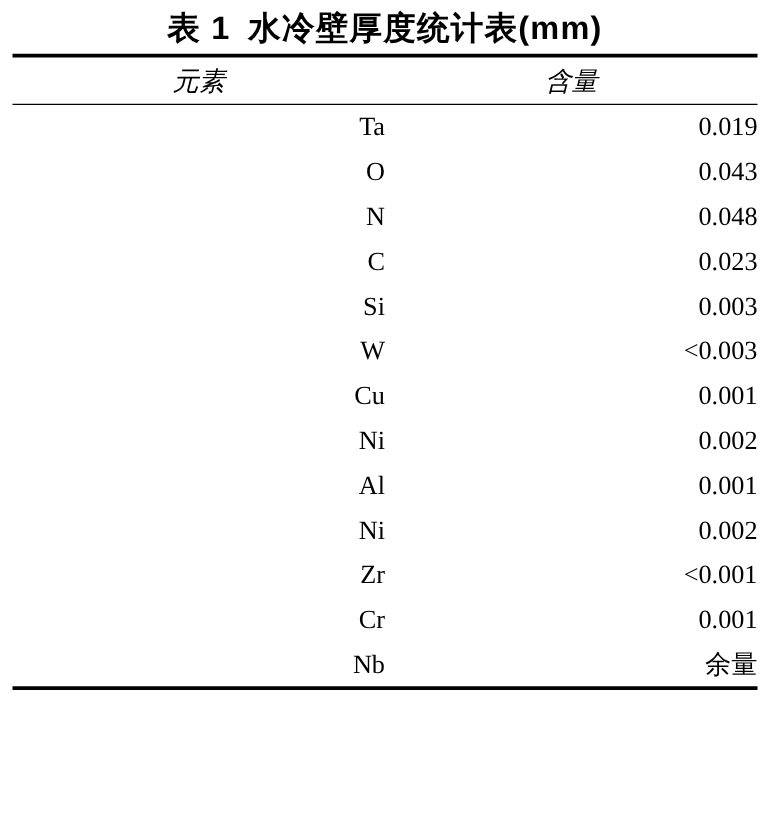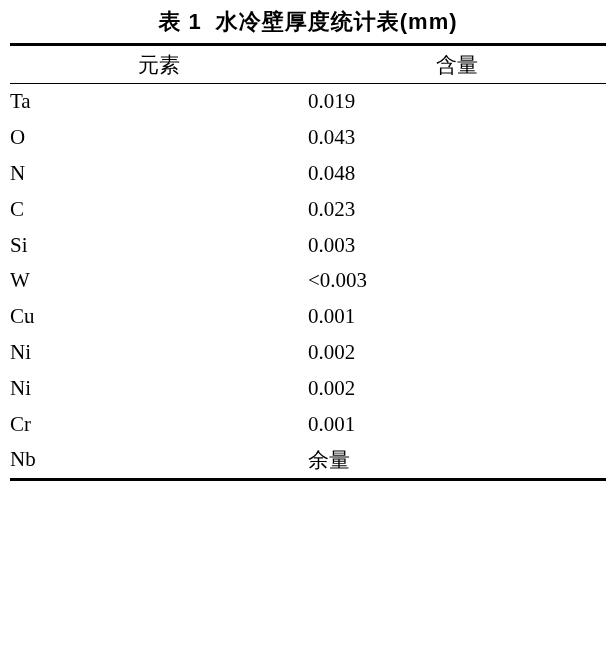--- a/index.html
+++ b/index.html
@@ -13,21 +13,21 @@
     overflow: hidden;
     color: #000;
   }
   .table-title {
     box-sizing: border-box;
     height: 43px;
     padding-top: 8px;
     text-align: center;
     font-family: "Liberation Sans", sans-serif;
     font-weight: bold;
-    font-size: 22px;
+    font-size: 26px;
     line-height: 28px;
     letter-spacing: 1px;
   }
   .table-title .title-label {
     margin-right: 14px;
   }
   table.data-table {
     width: 596px;
     margin: 0 10px;
     border-collapse: collapse;
@@ -37,24 +37,25 @@
     font-size: 21px;
     color: #000;
   }
   table.data-table th {
     font-weight: normal;
     height: 37px;
     vertical-align: middle;
     border-bottom: 1.5px solid #000;
     width: 50%;
     padding: 0;
+    font-style: italic;
   }
   table.data-table td {
     height: 35.8px;
-    text-align: left;
+    text-align: right;
     vertical-align: middle;
     width: 50%;
     padding: 0;
     margin-top: 36px;
   }
 </style>
 </head>
 <body>
 
 <div class="table-title">
@@ -95,22 +96,30 @@
       </tr>
       <tr>
         <td>Cu</td>
         <td>0.001</td>
       </tr>
       <tr>
         <td>Ni</td>
         <td>0.002</td>
       </tr>
       <tr>
+        <td>Al</td>
+        <td>0.001</td>
+      </tr>
+      <tr>
         <td>Ni</td>
         <td>0.002</td>
+      </tr>
+      <tr>
+        <td>Zr</td>
+        <td>&lt;0.001</td>
       </tr>
       <tr>
         <td>Cr</td>
         <td>0.001</td>
       </tr>
       <tr>
         <td>Nb</td>
         <td>余量</td>
       </tr>
     </tbody>

